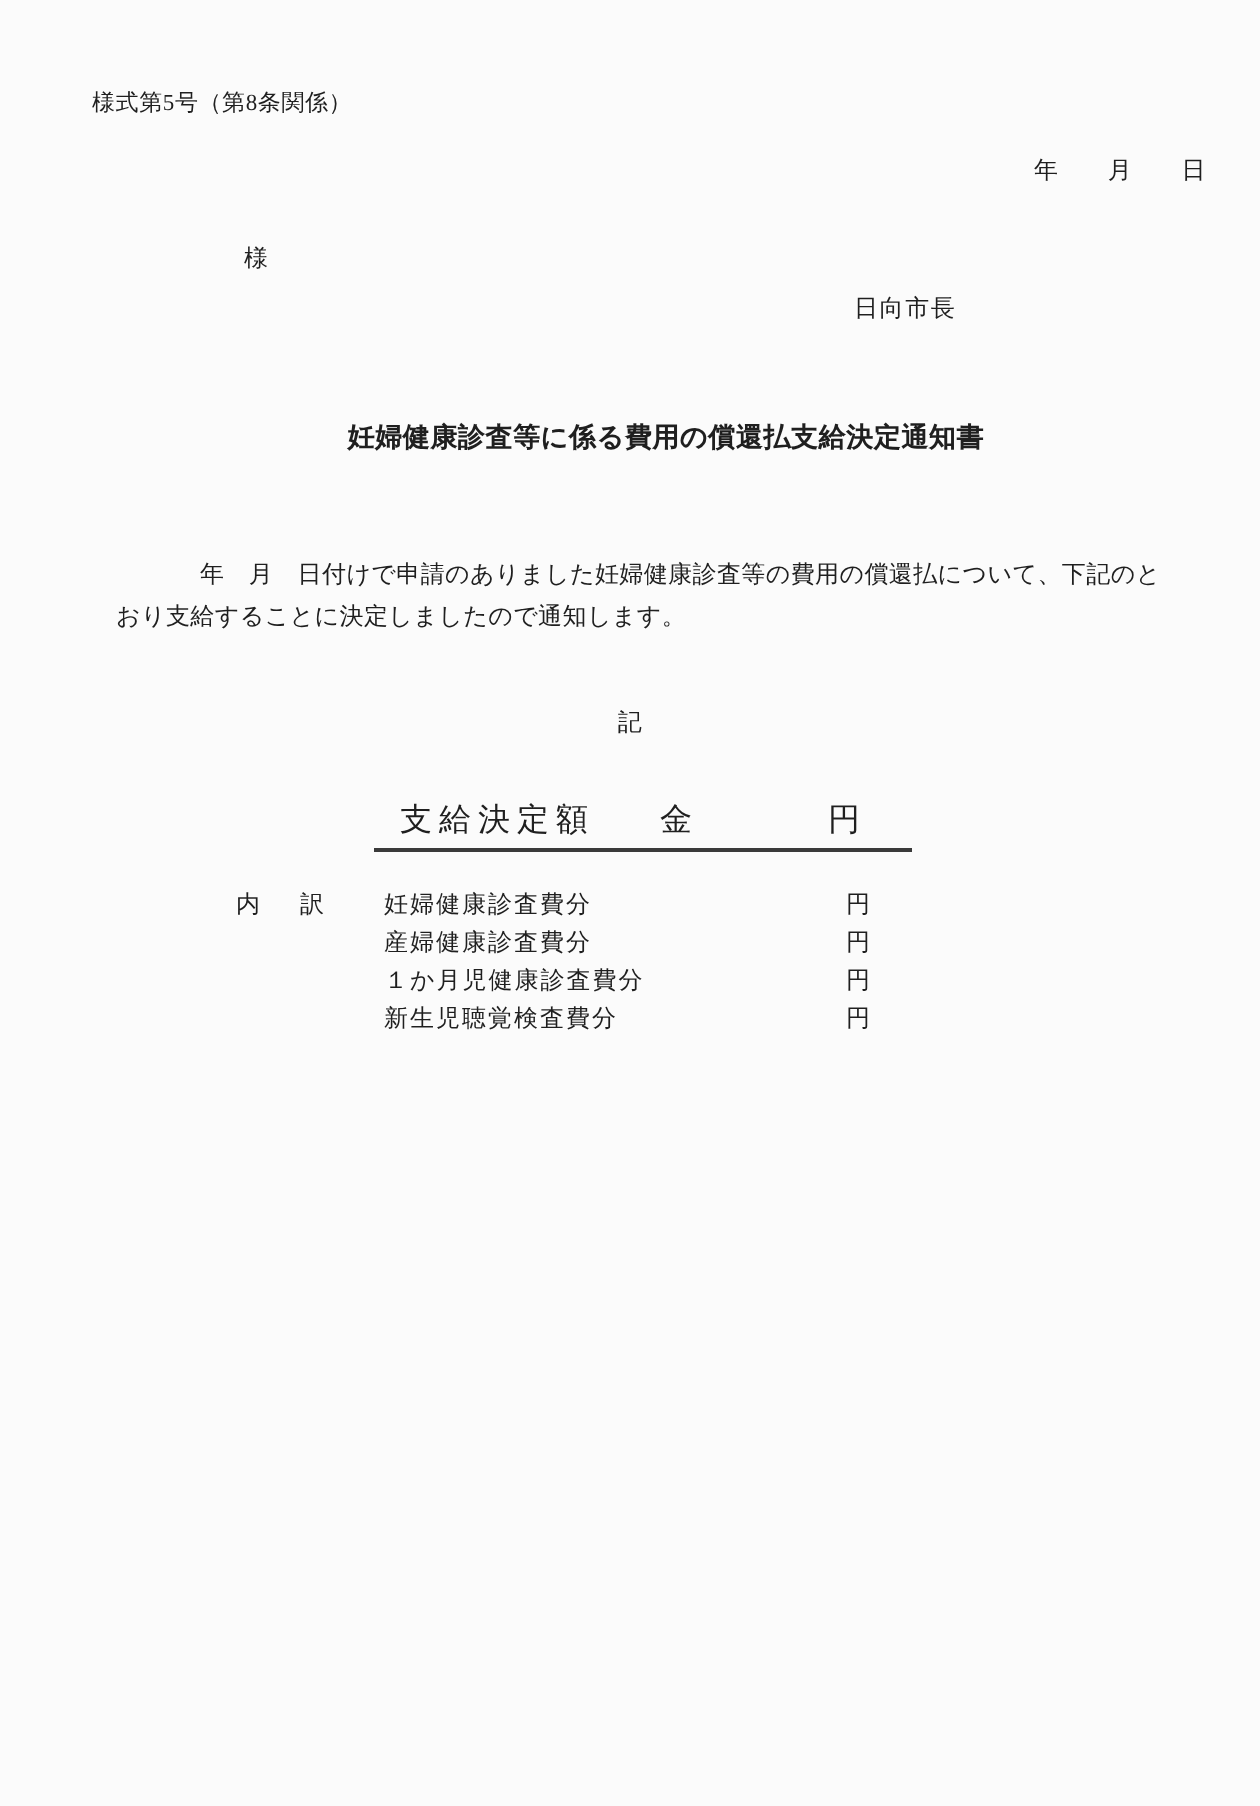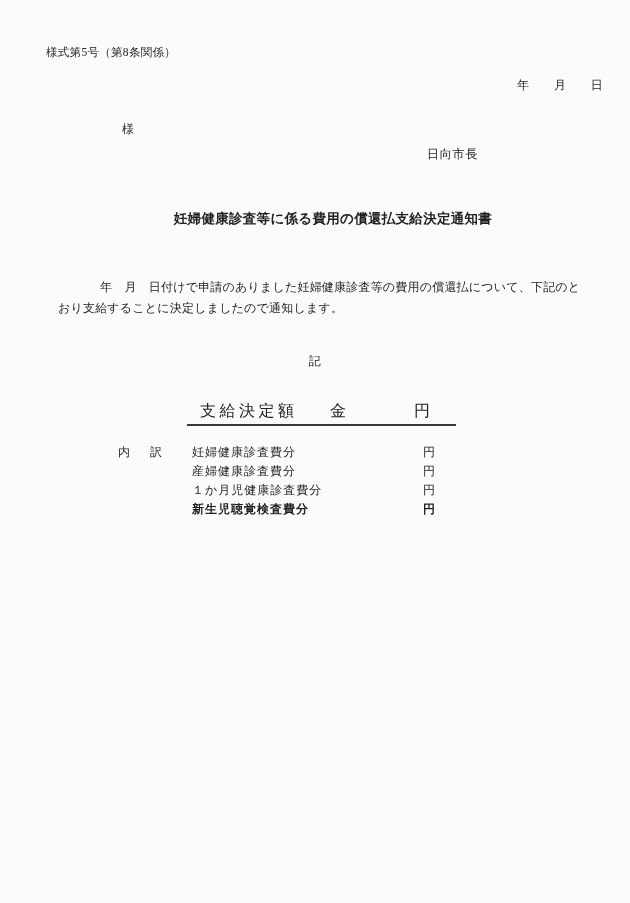--- a/index.html
+++ b/index.html
@@ -53,21 +53,21 @@
   .amount-label{left:13px;letter-spacing:3.5px;text-align:right;}
   .amount-kin{left:143px;}
   .amount-en{left:227px;}
   .uchiwake-left{left:118px;top:445px;}
   .uchiwake-right{left:150px;top:445px;}
   .bd-label{left:192px;letter-spacing:1px;}
   .bd-unit{left:423px;}
   .row-0{top:445px;}
   .row-1{top:464px;}
   .row-2{top:483px;}
-  .row-3{top:502px;font-weight:bold;}
+  .row-3{top:502px;}
 </style>
 </head>
 <body>
 
 <div class="page">
 
   <div class="t form-number">様式第5号（第8条関係）</div>
 
   <div class="t date-line">年　　月　　日</div>
 

